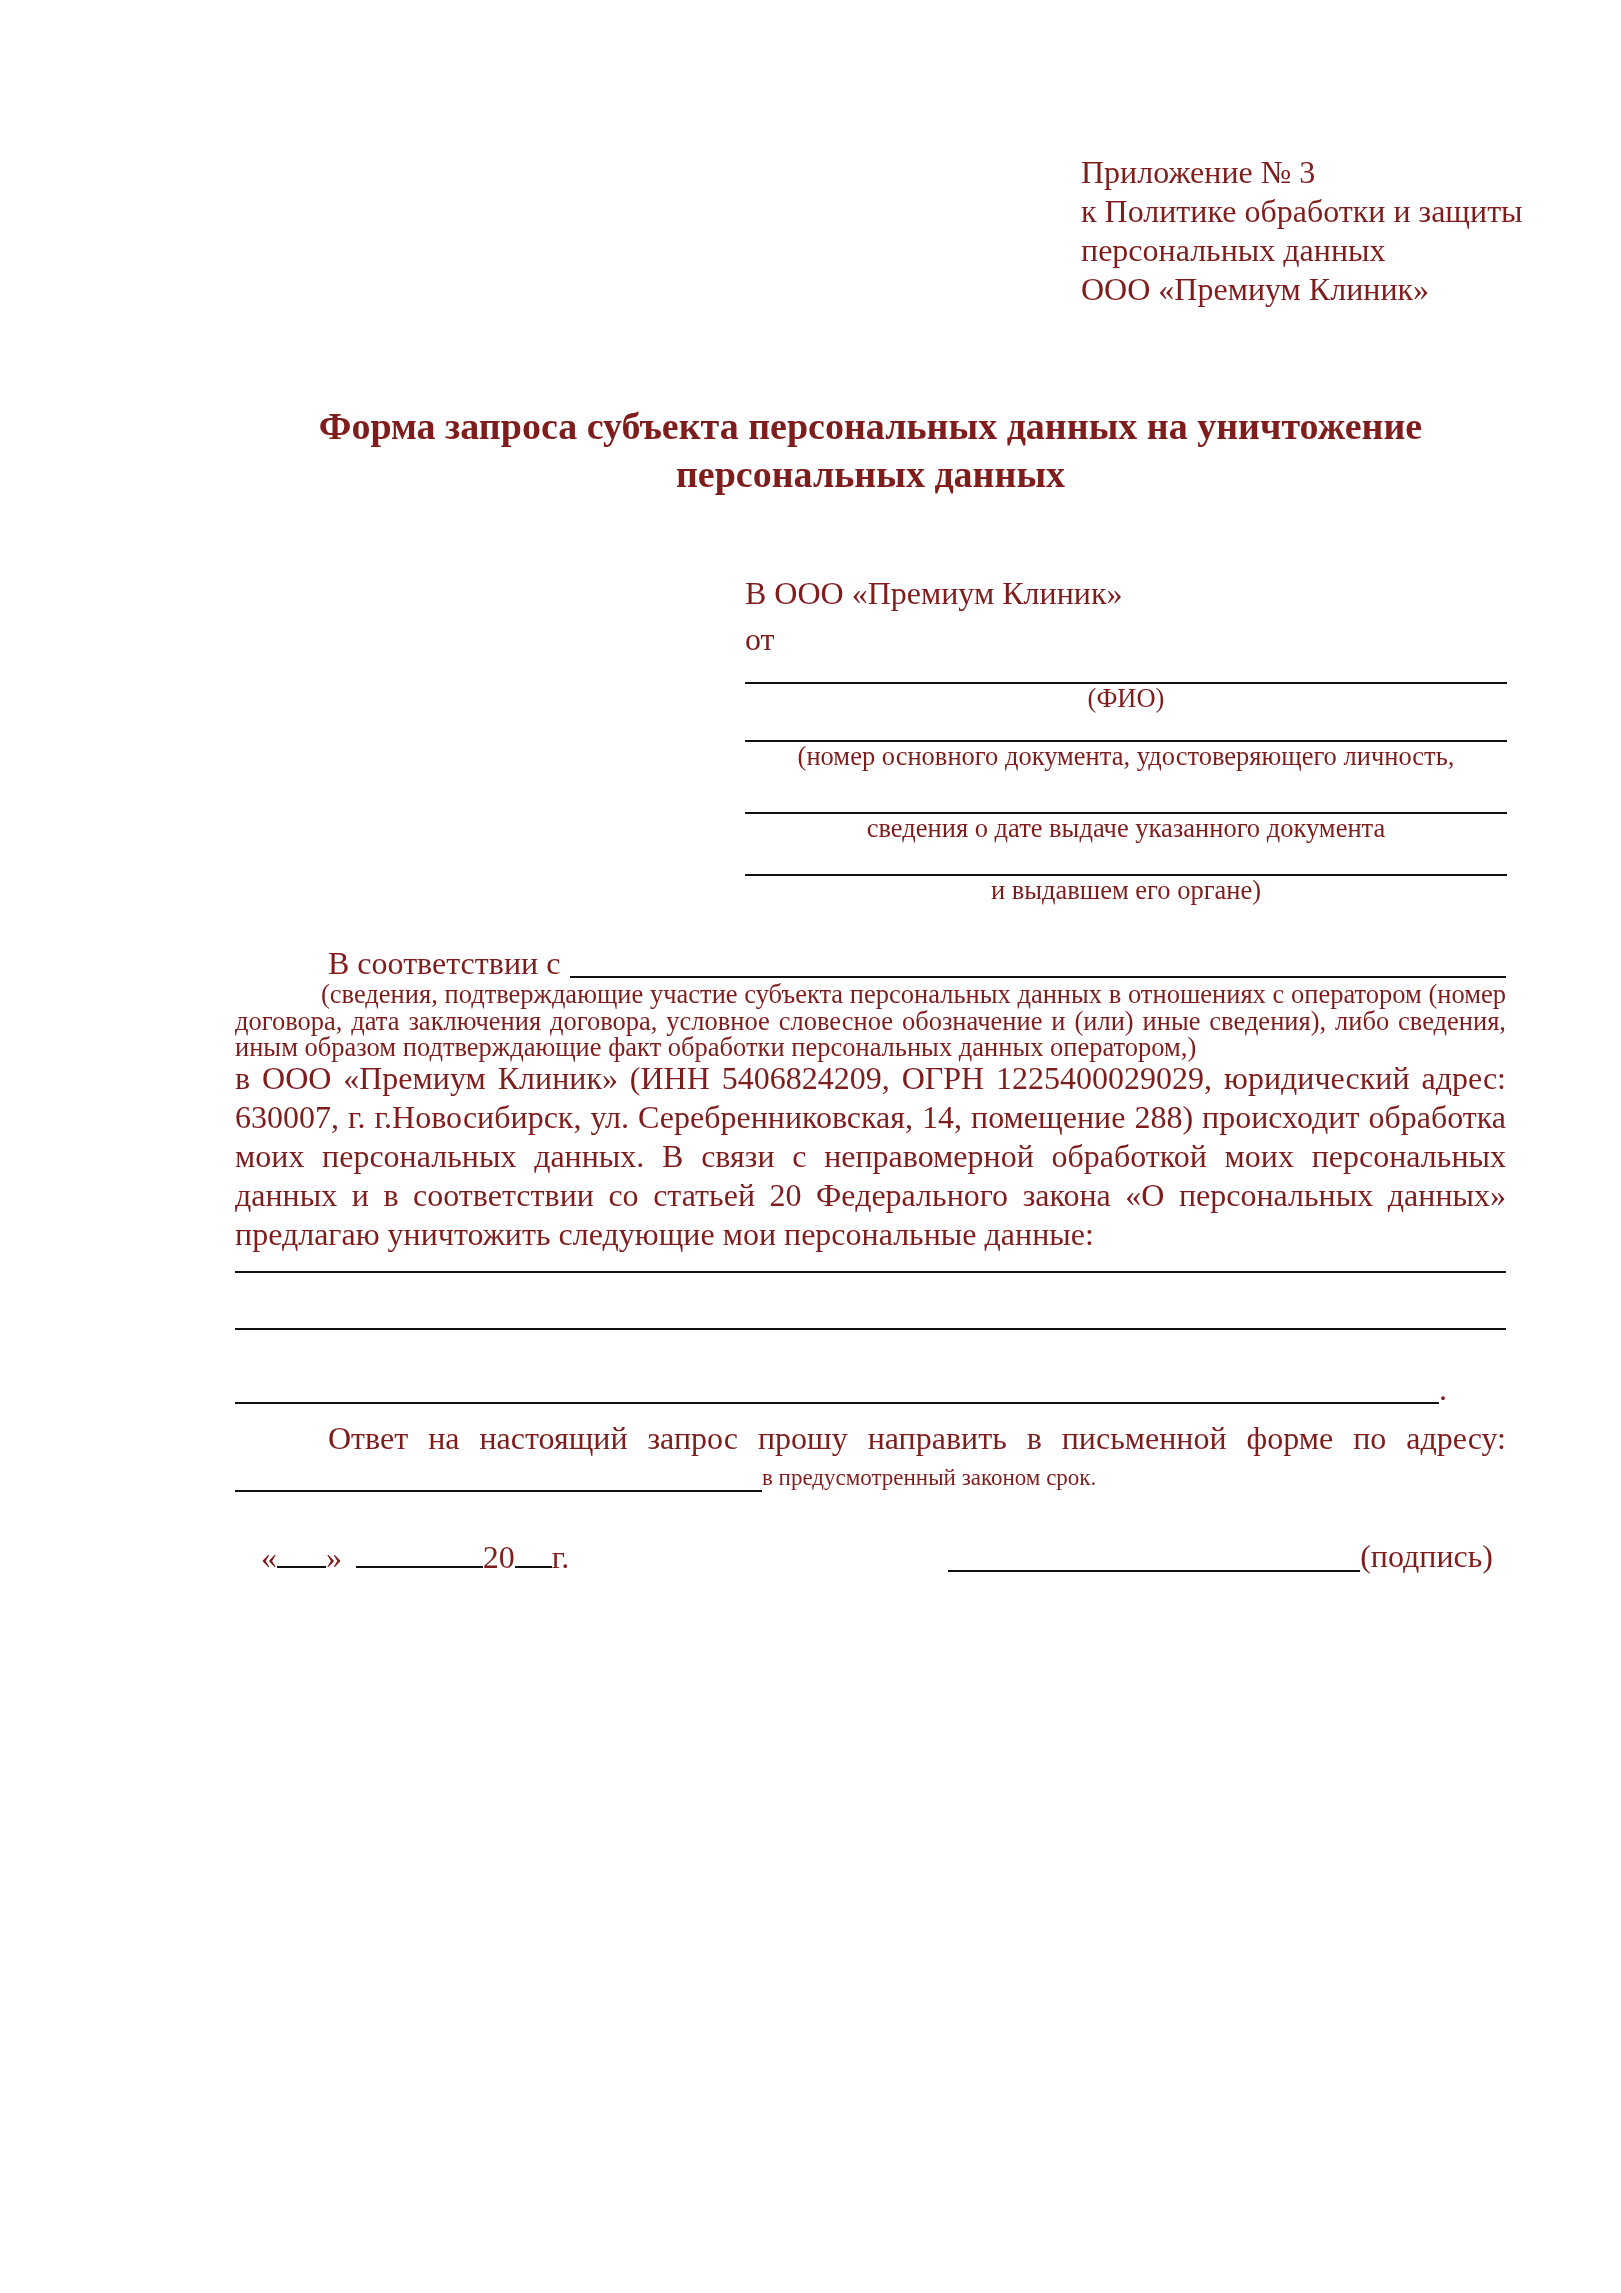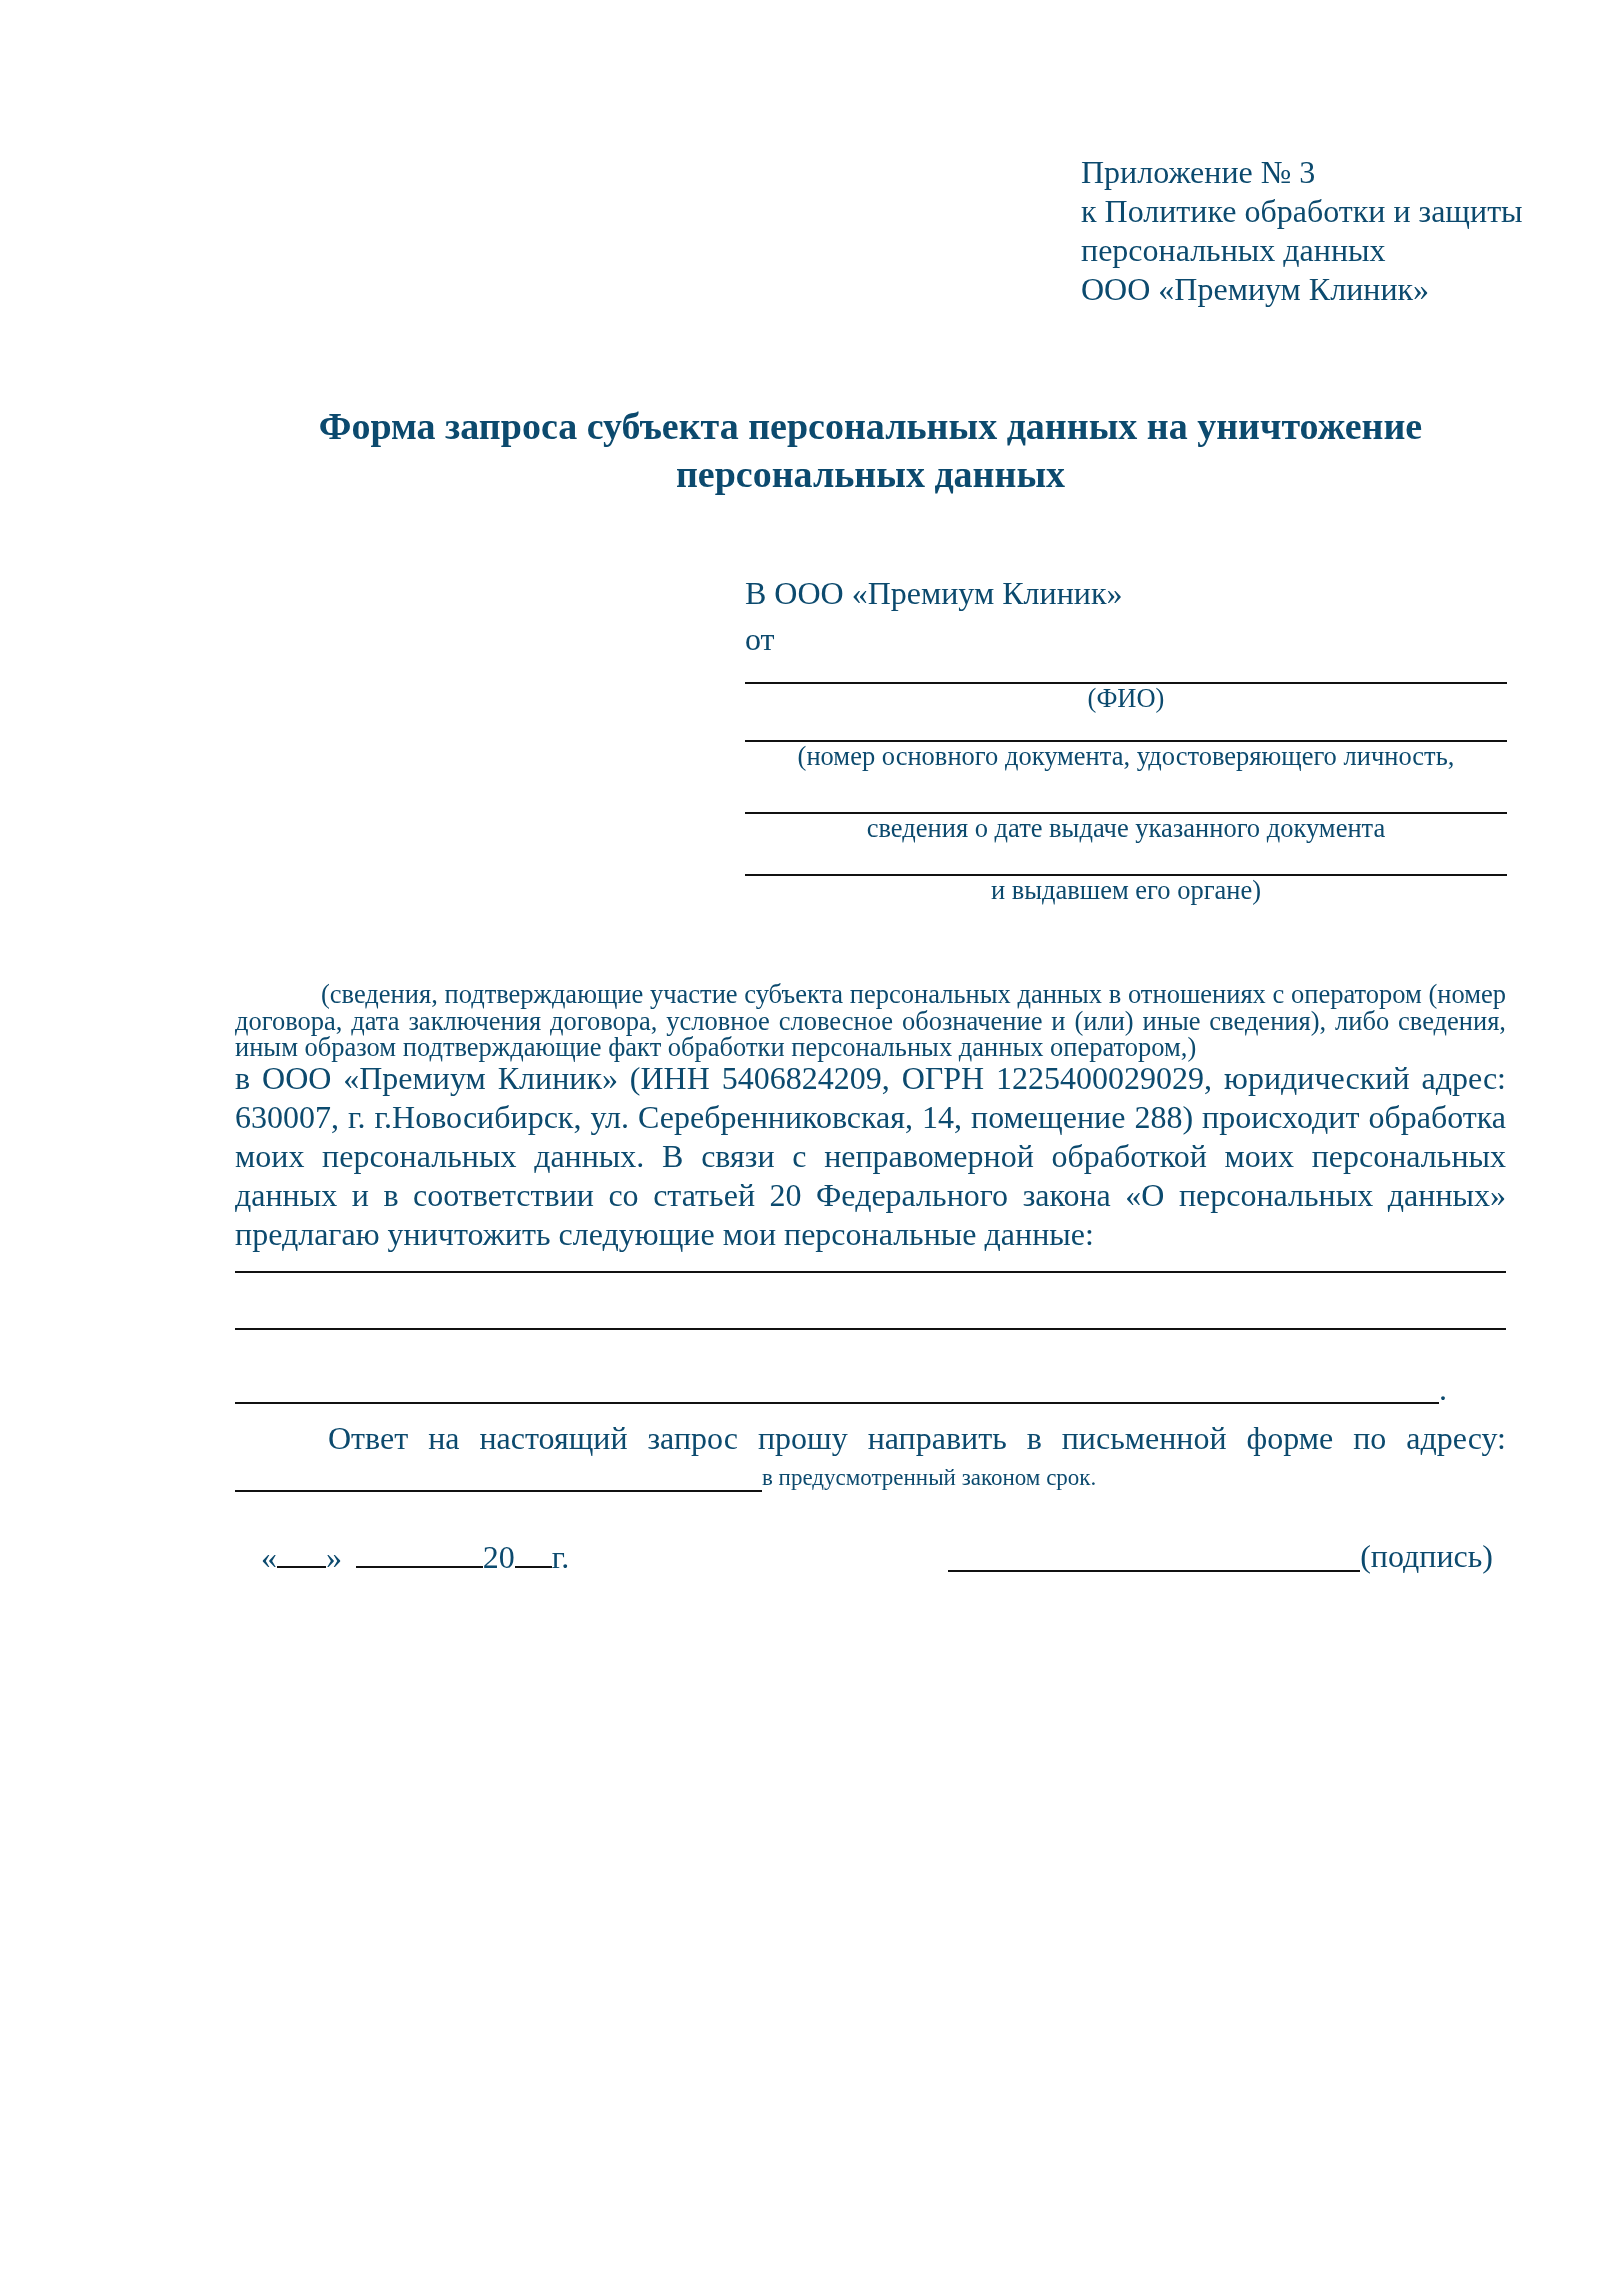--- a/index.html
+++ b/index.html
@@ -1,21 +1,21 @@
 <!DOCTYPE html>
 <html><head>
 <meta charset="utf-8">
 <style>
   html,body{margin:0;padding:0;background:#888;}
   .page{
     position:relative;
     width:1621px;height:2294px;
     margin:0 auto;
     background:#ffffff;
-    color:#0c4a6e;
+    color:#7f1d1d;
     font-family:"Liberation Serif", serif;
     overflow:hidden;
   }
   .abs{position:absolute;}
 
   #header-block{left:1081px;top:153px;font-size:32px;line-height:39px;}
   #doc-title{left:235px;top:402px;width:1271px;text-align:center;
              font-size:38px;font-weight:bold;line-height:48px;}
 
   #addressee{left:745px;top:574px;width:762px;font-size:32px;}
@@ -92,20 +92,24 @@
 
     <div class="fline g3"></div>
     <div class="fcap">сведения о дате выдаче указанного документа</div>
 
     <div class="fline g4"></div>
     <div class="fcap">и выдавшем его органе)</div>
   </div>
 
   <div class="abs" id="doc-title">Форма запроса субъекта персональных данных на уничтожение персональных данных</div>
 
+  <div class="abs" id="accordance">
+    <span class="lead">В соответствии с</span>
+    <span class="fill-flex"></span>
+  </div>
 
   <div class="abs" id="note">(сведения, подтверждающие участие субъекта персональных данных в отношениях с оператором (номер договора, дата заключения договора, условное словесное обозначение и (или) иные сведения), либо сведения, иным образом подтверждающие факт обработки персональных данных оператором,)</div>
 
   <div class="abs" id="main-para">в ООО «Премиум Клиник» (ИНН 5406824209, ОГРН 1225400029029, юридический адрес: 630007, г. г.Новосибирск, ул. Серебренниковская, 14, помещение 288) происходит обработка моих персональных данных. В связи с неправомерной обработкой моих персональных данных и в соответствии со статьей 20 Федерального закона «О персональных данных» предлагаю уничтожить следующие мои персональные данные:</div>
 
   <div class="abs blankline" id="blank1"></div>
   <div class="abs blankline" id="blank2"></div>
 
 
   <div class="abs" id="period-row">

